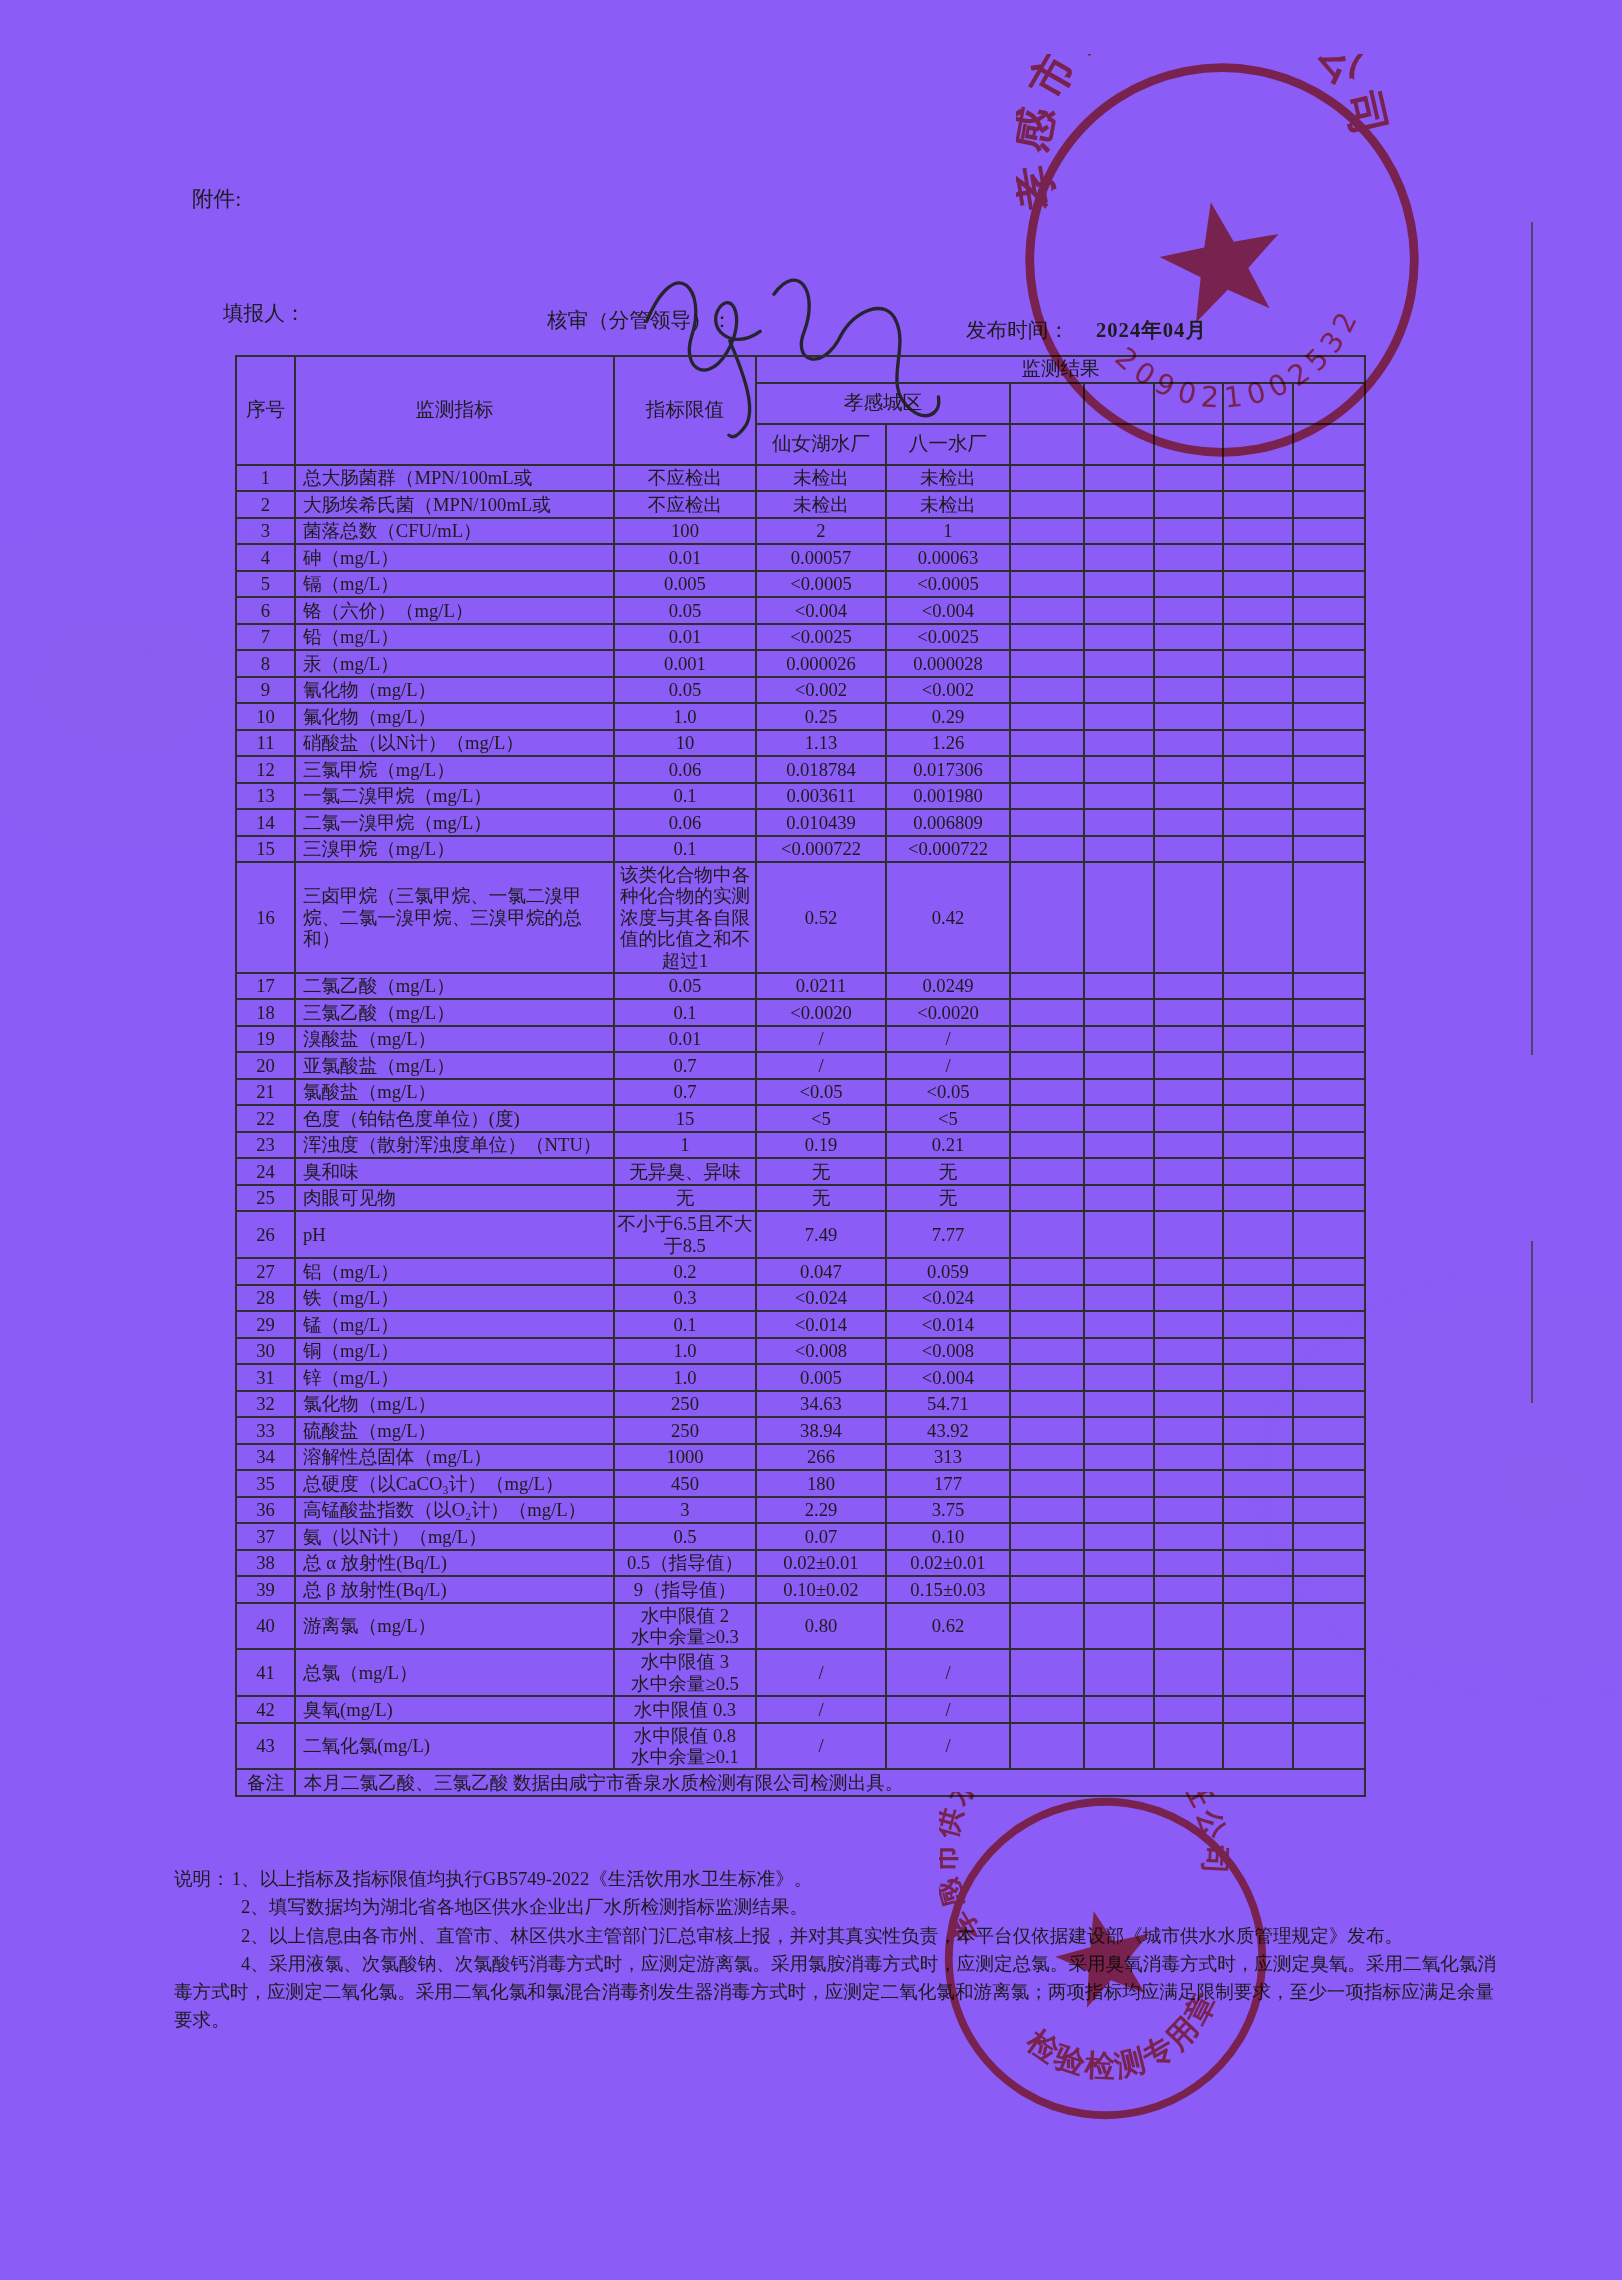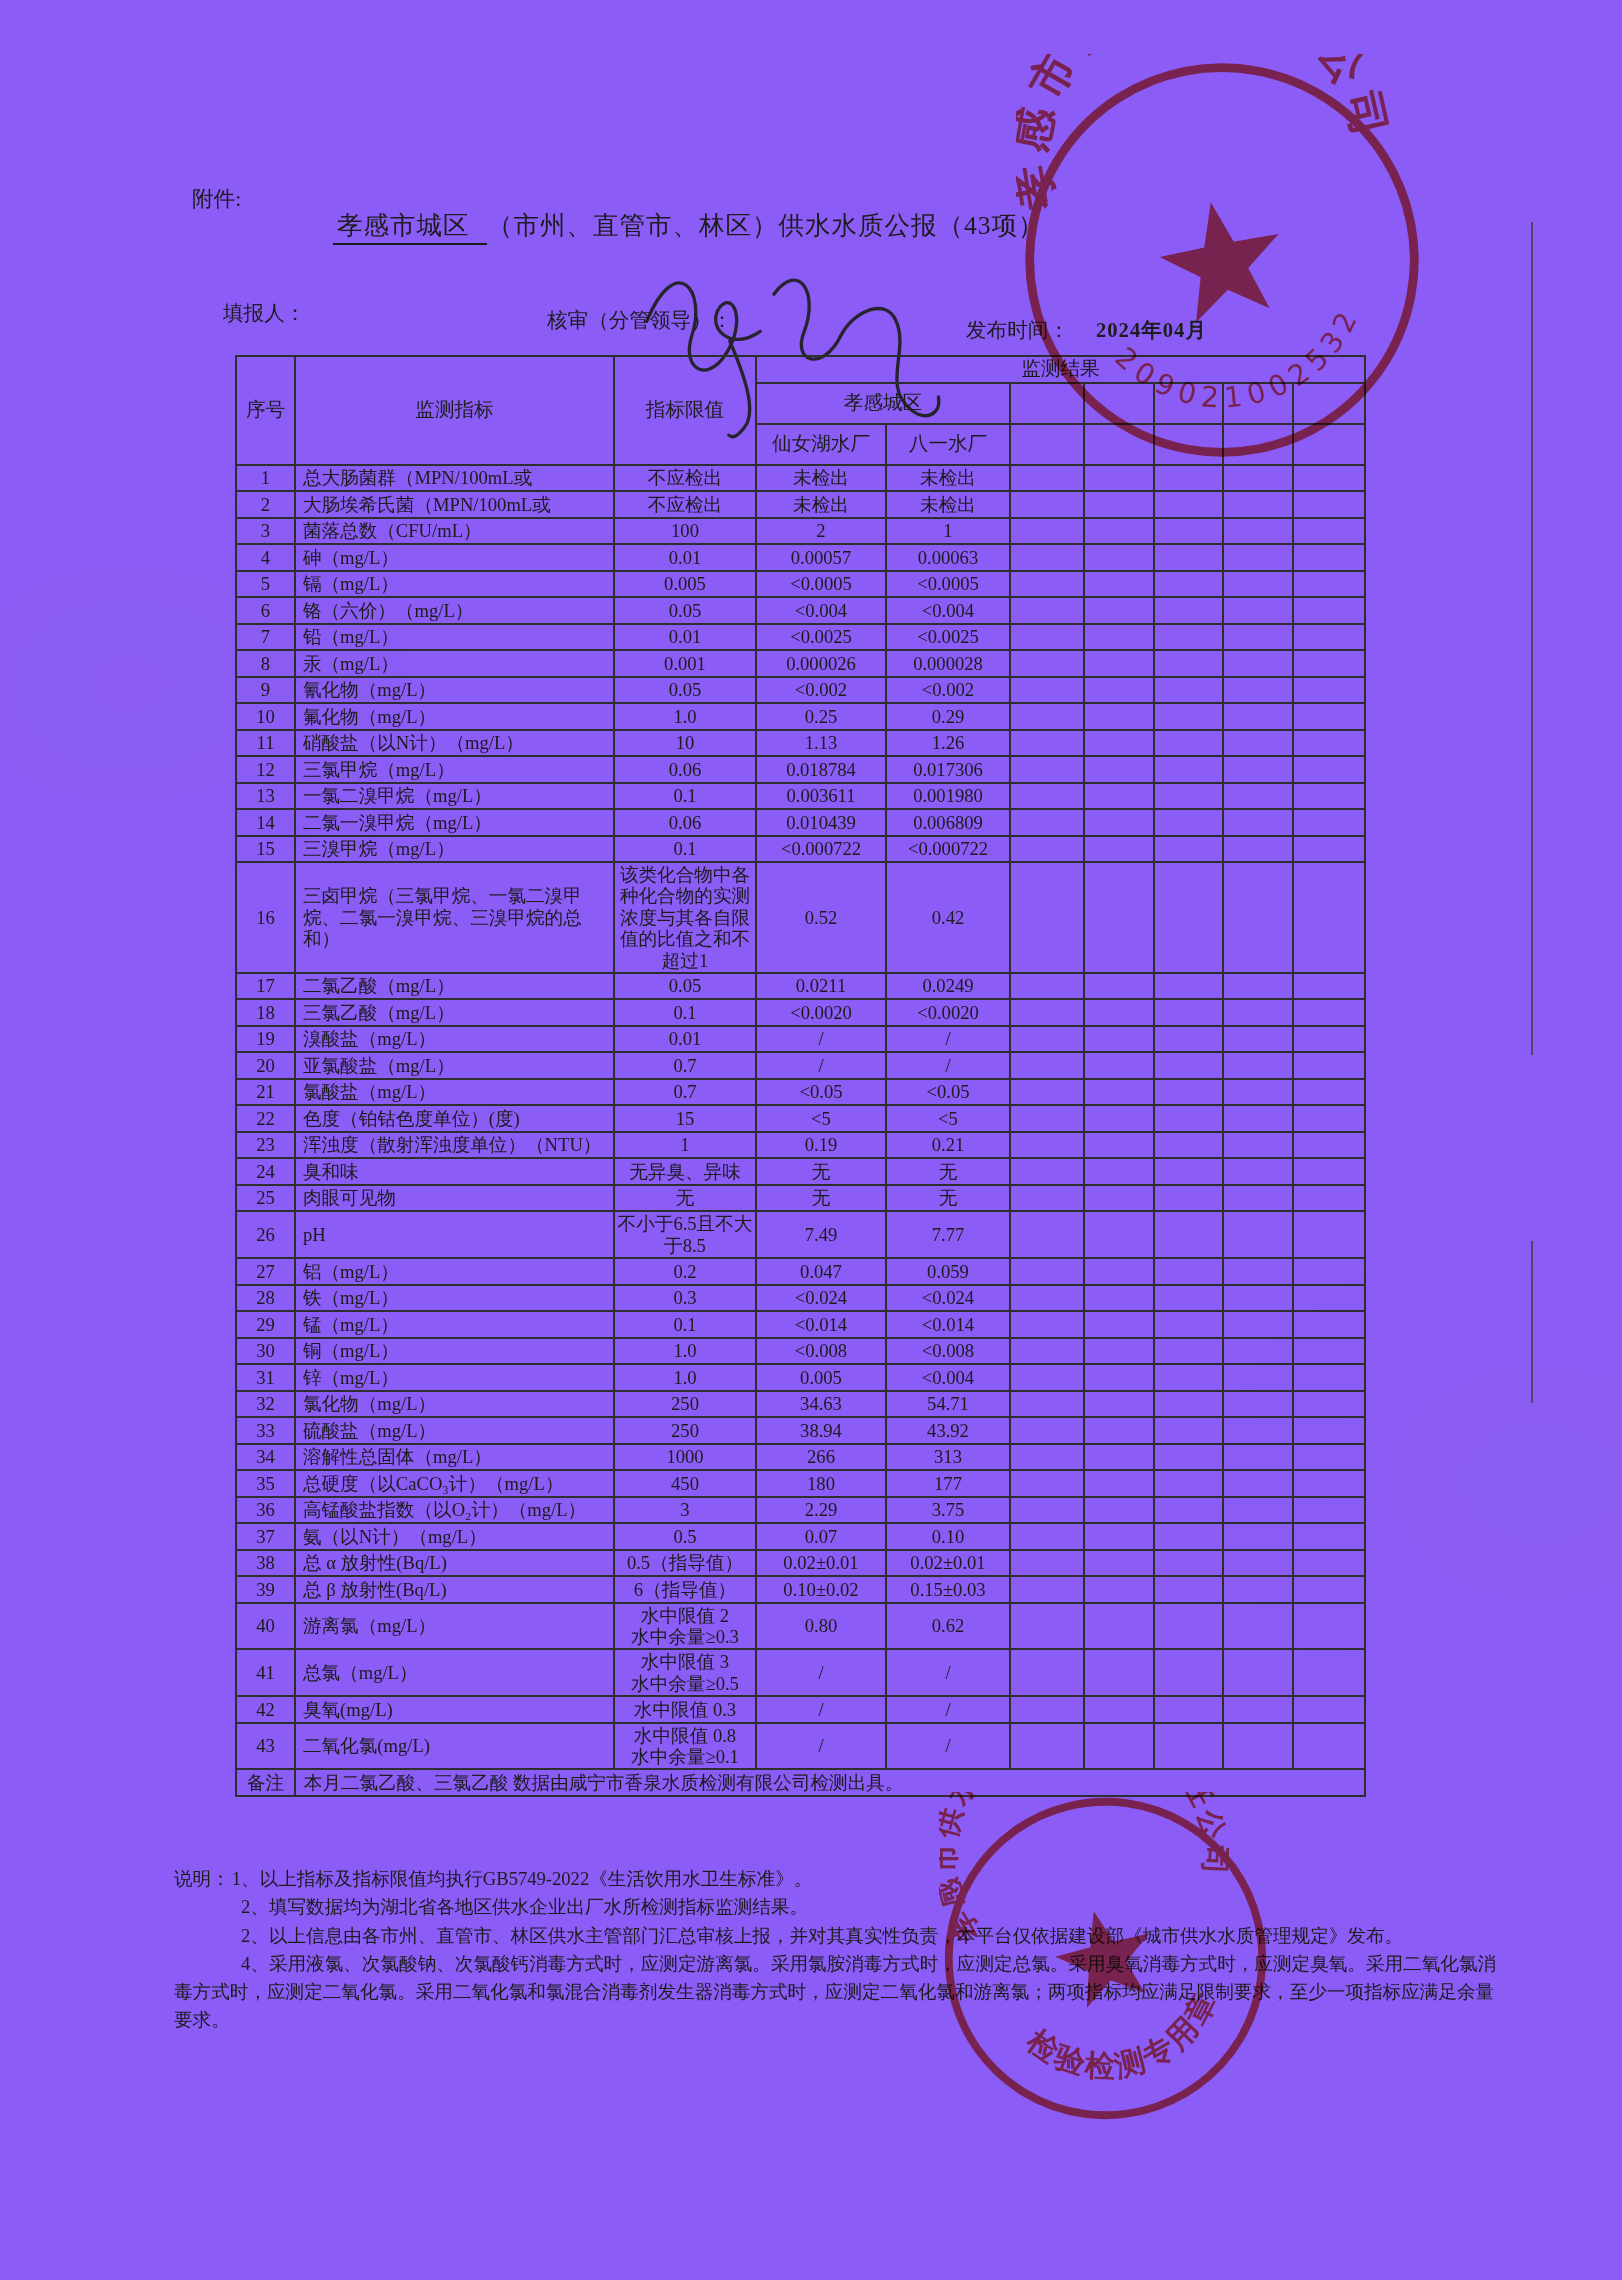--- a/index.html
+++ b/index.html
@@ -74,21 +74,20 @@
 </style>
 </head>
 <body>
 
 <div class="page">
 
   <div class="shade"></div>
 
   <div class="attachment">附件:</div>
 
-  <div class="doc-title"><span class="u">孝感市城区</span><span>（市州、直管市、林区）供水水质公报（43项）</span></div>
 
   <div class="meta">
     <span class="filler">填报人：</span>
     <span class="reviewer">核审（分管领导）：</span>
     <span class="publish-label">发布时间：</span>
     <span class="publish-value">2024年04月</span>
   </div>
 
   <svg class="signature" viewBox="0 0 340 215" xmlns="http://www.w3.org/2000/svg">
     <g fill="none" stroke="#1f1f1f" stroke-width="3.4" stroke-linecap="round">
@@ -589,21 +588,21 @@
       <td>0.02±0.01</td>
       <td></td>
       <td></td>
       <td></td>
       <td></td>
       <td></td>
     </tr>
         <tr class="r39">
       <td class="c-no">39</td>
       <td class="c-ind">总 β 放射性(Bq/L)</td>
-      <td class="c-lim">6（指导值）</td>
+      <td class="c-lim">9（指导值）</td>
       <td>0.10±0.02</td>
       <td>0.15±0.03</td>
       <td></td>
       <td></td>
       <td></td>
       <td></td>
       <td></td>
     </tr>
         <tr class="r40">
       <td class="c-no">40</td>

